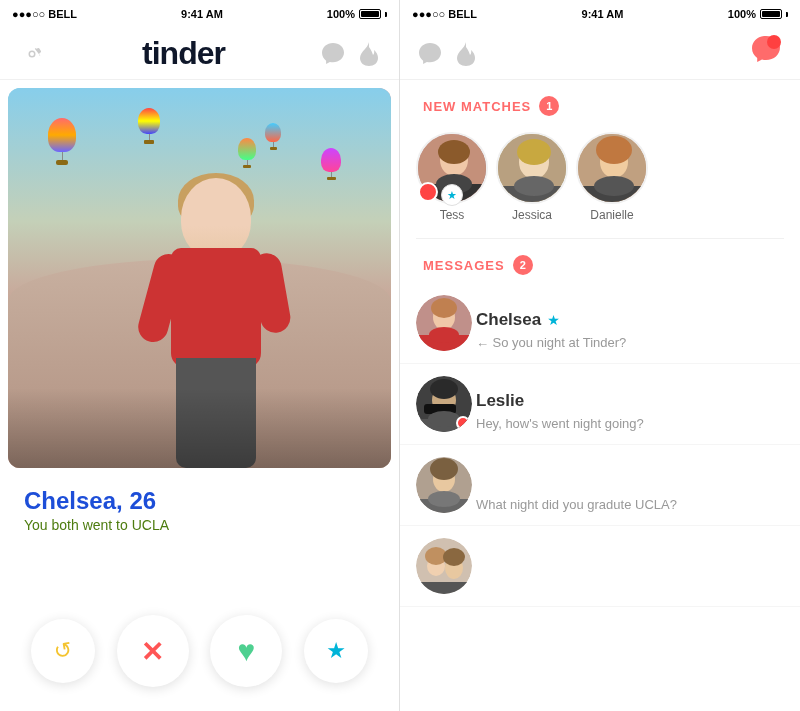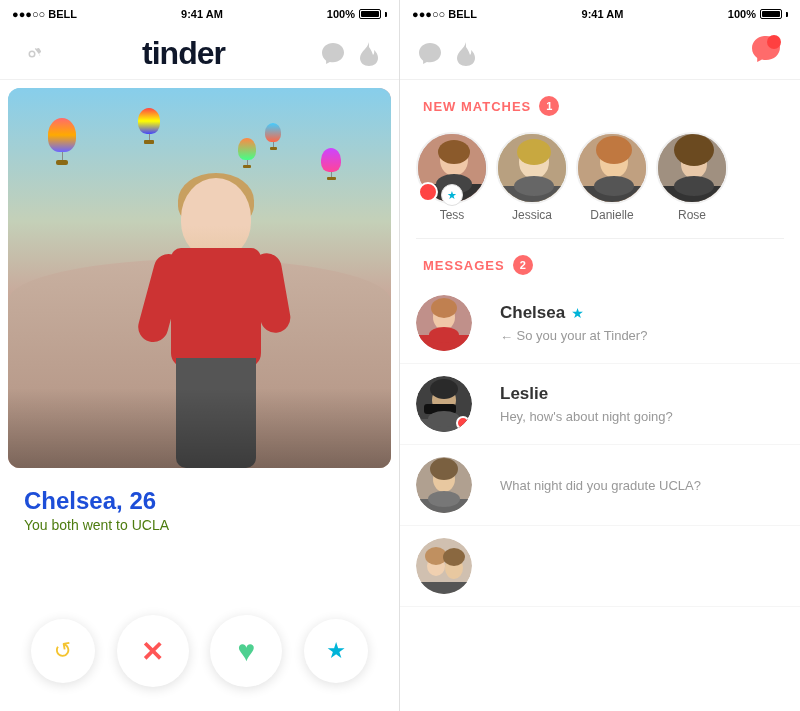--- a/index.html
+++ b/index.html
@@ -265,23 +265,23 @@
     }
 
     .divider {
       height: 1px;
       background: #f0f0f0;
       margin: 0 16px;
     }
 
     .message-item {
       display: flex;
-      align-items: center;
+      align-items: flex-end;
       padding: 12px 16px;
-      gap: 28px;
+      gap: 4px;
       cursor: pointer;
       border-bottom: 1px solid #f5f5f5;
     }
 
     .msg-avatar {
       width: 56px;
       height: 56px;
       border-radius: 50%;
       overflow: hidden;
       flex-shrink: 0;
@@ -651,34 +651,20 @@
               <ellipse cx="36" cy="28" rx="14" ry="16" fill="#f0cca0"></ellipse>
               <ellipse cx="36" cy="16" rx="18" ry="14" fill="#c07840"></ellipse>
               <rect x="0" y="52" width="72" height="20" fill="#444"></rect>
               <ellipse cx="36" cy="52" rx="20" ry="10" fill="#555"></ellipse>
             </svg>
           </div>
         </div>
         <span class="match-name">Danielle</span>
       </div>
 
-      <div class="match-item">
-        <div class="match-avatar-wrap">
-          <div class="match-avatar av-rose">
-            <svg width="72" height="72" viewBox="0 0 72 72">
-              <rect width="72" height="72" fill="#a09080"></rect>
-              <ellipse cx="36" cy="30" rx="13" ry="15" fill="#e8c8a8"></ellipse>
-              <ellipse cx="36" cy="16" rx="20" ry="16" fill="#6b4a20"></ellipse>
-              <rect x="0" y="52" width="72" height="20" fill="#333"></rect>
-              <ellipse cx="36" cy="52" rx="20" ry="10" fill="#444"></ellipse>
-            </svg>
-          </div>
-        </div>
-        <span class="match-name">Rose</span>
-      </div>
 
     </div>
 
     <div class="divider"></div>
 
     <div class="section-header">
       <span class="section-title">MESSAGES</span>
       <div class="badge">2</div>
     </div>
 
@@ -690,42 +676,42 @@
           <ellipse cx="28" cy="13" rx="13" ry="10" fill="#c08050"></ellipse>
           <rect x="0" y="40" width="56" height="16" fill="#cc3333" rx="0"></rect>
           <ellipse cx="28" cy="40" rx="15" ry="8" fill="#cc3333"></ellipse>
         </svg>
       </div>
       <div class="msg-content">
         <div class="msg-name-row">
           <span class="msg-name">Chelsea</span>
           <span class="msg-star">★</span>
         </div>
-        <span class="msg-text">← So you your at Tinder?</span>
+        <span class="msg-text">← So you night at Tinder?</span>
       </div>
     </div>
 
     <div class="message-item">
       <div class="msg-avatar" style="position:relative;">
         <svg width="56" height="56" viewBox="0 0 56 56">
           <rect width="56" height="56" fill="#404040" rx="28"></rect>
           <ellipse cx="28" cy="24" rx="12" ry="13" fill="#c8a880"></ellipse>
           <ellipse cx="28" cy="13" rx="14" ry="10" fill="#2a2a2a"></ellipse>
           <rect x="8" y="28" width="20" height="10" fill="#111" rx="3"></rect>
           <rect x="20" y="28" width="20" height="10" fill="#111" rx="3"></rect>
           <rect x="0" y="43" width="56" height="13" fill="#555" rx="0"></rect>
           <ellipse cx="28" cy="43" rx="16" ry="8" fill="#555"></ellipse>
         </svg>
         <div class="online-dot"></div>
       </div>
       <div class="msg-content">
         <div class="msg-name-row">
           <span class="msg-name">Leslie</span>
         </div>
-        <span class="msg-text">Hey, how's about night going?</span>
+        <span class="msg-text">Hey, how's went night going?</span>
       </div>
     </div>
 
     <div class="message-item">
       <div class="msg-avatar">
         <svg width="56" height="56" viewBox="0 0 56 56">
           <rect width="56" height="56" fill="#b0a090" rx="28"></rect>
           <ellipse cx="28" cy="22" rx="11" ry="13" fill="#e8c8a0"></ellipse>
           <ellipse cx="28" cy="12" rx="14" ry="11" fill="#7a6040"></ellipse>
           <rect x="0" y="42" width="56" height="14" fill="#666" rx="0"></rect>

